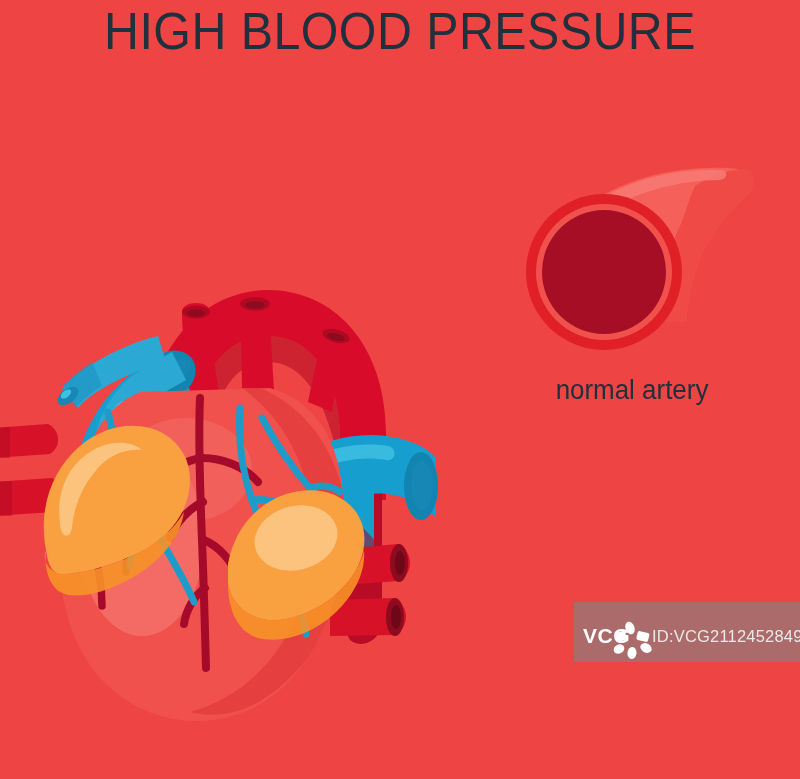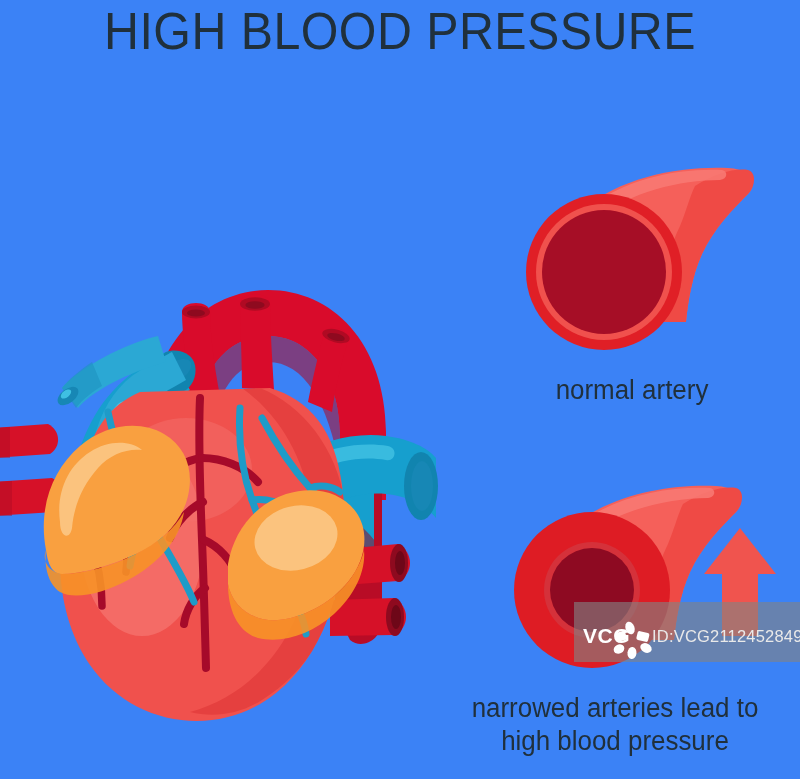--- a/index.html
+++ b/index.html
@@ -8,21 +8,21 @@
     padding: 0;
     background: #ffffff;
   }
   body {
     font-family: "Liberation Sans", "DejaVu Sans", sans-serif;
   }
   #page {
     position: relative;
     width: 800px;
     height: 779px;
-    background: #3b82f6;
+    background: #ef4444;
     overflow: hidden;
   }
 
   
   #title {
     position: absolute;
     left: 0;
     top: 2px;
     width: 800px;
     text-align: center;
@@ -310,49 +310,20 @@
         <circle cx="152" cy="122" r="78" fill="#E01F26"></circle>
 
         <circle cx="152" cy="122" r="68" fill="#F0514D"></circle>
 
         <circle cx="152" cy="122" r="62" fill="#A60E26"></circle>
       </svg>
     </div>
     <div id="normal-caption" class="artery-caption">normal artery</div>
   </div>
 
-  <div id="narrowed-artery-panel" class="artery-panel">
-    <div class="artery-figure">
-      <svg viewBox="0 0 370 230" width="370" height="230" xmlns="http://www.w3.org/2000/svg">
-
-        <path d="M140,58 C180,24 240,14 286,16 C310,17 316,32 306,42
-                 C292,56 272,76 260,102 C250,124 246,150 244,170
-                 L150,170 C138,138 130,94 140,58 Z" fill="#F5605A"></path>
-        <path d="M253,34 C272,22 292,16 306,18 C314,20 314,34 306,42
-                 C292,56 272,76 260,102 C250,124 246,150 244,170
-                 L210,170 C216,138 226,98 238,74 C244,60 248,44 253,34 Z" fill="#EF4A45"></path>
-        <path d="M146,56 C184,26 238,16 280,18
-                 C286,19 286,27 278,28 C238,28 188,40 156,66
-                 C148,72 140,64 146,56 Z" fill="#F87A74" opacity="0.85"></path>
-
-        <circle cx="162" cy="120" r="78" fill="#DE1C24"></circle>
-        <circle cx="162" cy="120" r="48" fill="#D5313A"></circle>
-
-        <circle cx="162" cy="120" r="42" fill="#8E0A22"></circle>
-
-        <g>
-          <path d="M310,58 L346,104 L328,104 L328,166 L292,166 L292,104 L274,104 Z" fill="#F0544E"></path>
-        </g>
-      </svg>
-    </div>
-    <div id="narrowed-caption" class="artery-caption">
-      <div>narrowed arteries lead to</div>
-      <div>high blood pressure</div>
-    </div>
-  </div>
 
   <div id="watermark-band"></div>
   <div id="watermark-vcg-text">VCG</div>
   <div id="watermark-logo">
     <svg viewBox="0 0 90 40" width="90" height="40" xmlns="http://www.w3.org/2000/svg">
       <g fill="#ffffff">
         <ellipse cx="48" cy="8" rx="4.5" ry="6.5" transform="rotate(-18 48 8)"></ellipse>
         <rect x="55" y="12" width="12" height="9" rx="2" transform="rotate(14 61 16)"></rect>
         <ellipse cx="64" cy="28" rx="6" ry="4.5" transform="rotate(28 64 28)"></ellipse>
         <ellipse cx="50" cy="33" rx="4.5" ry="6" transform="rotate(8 50 33)"></ellipse>

